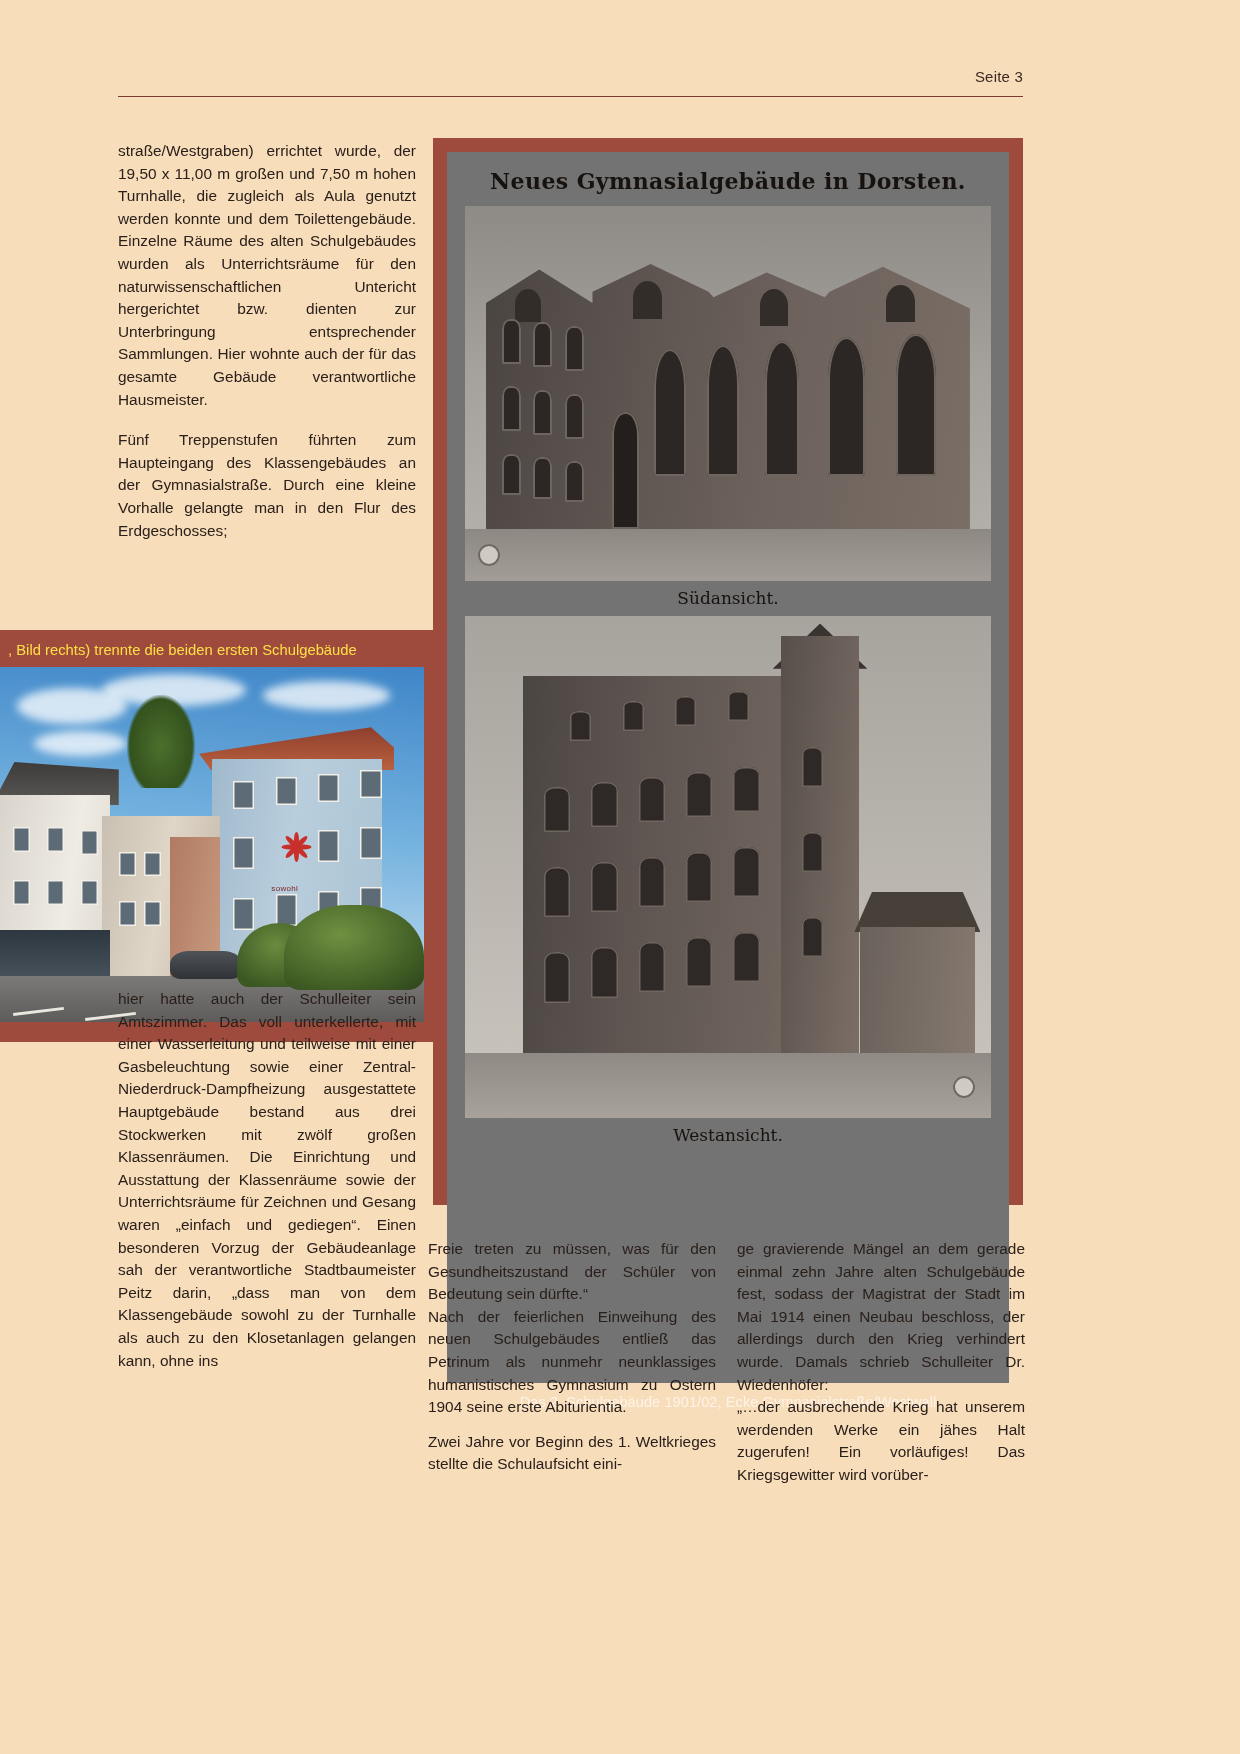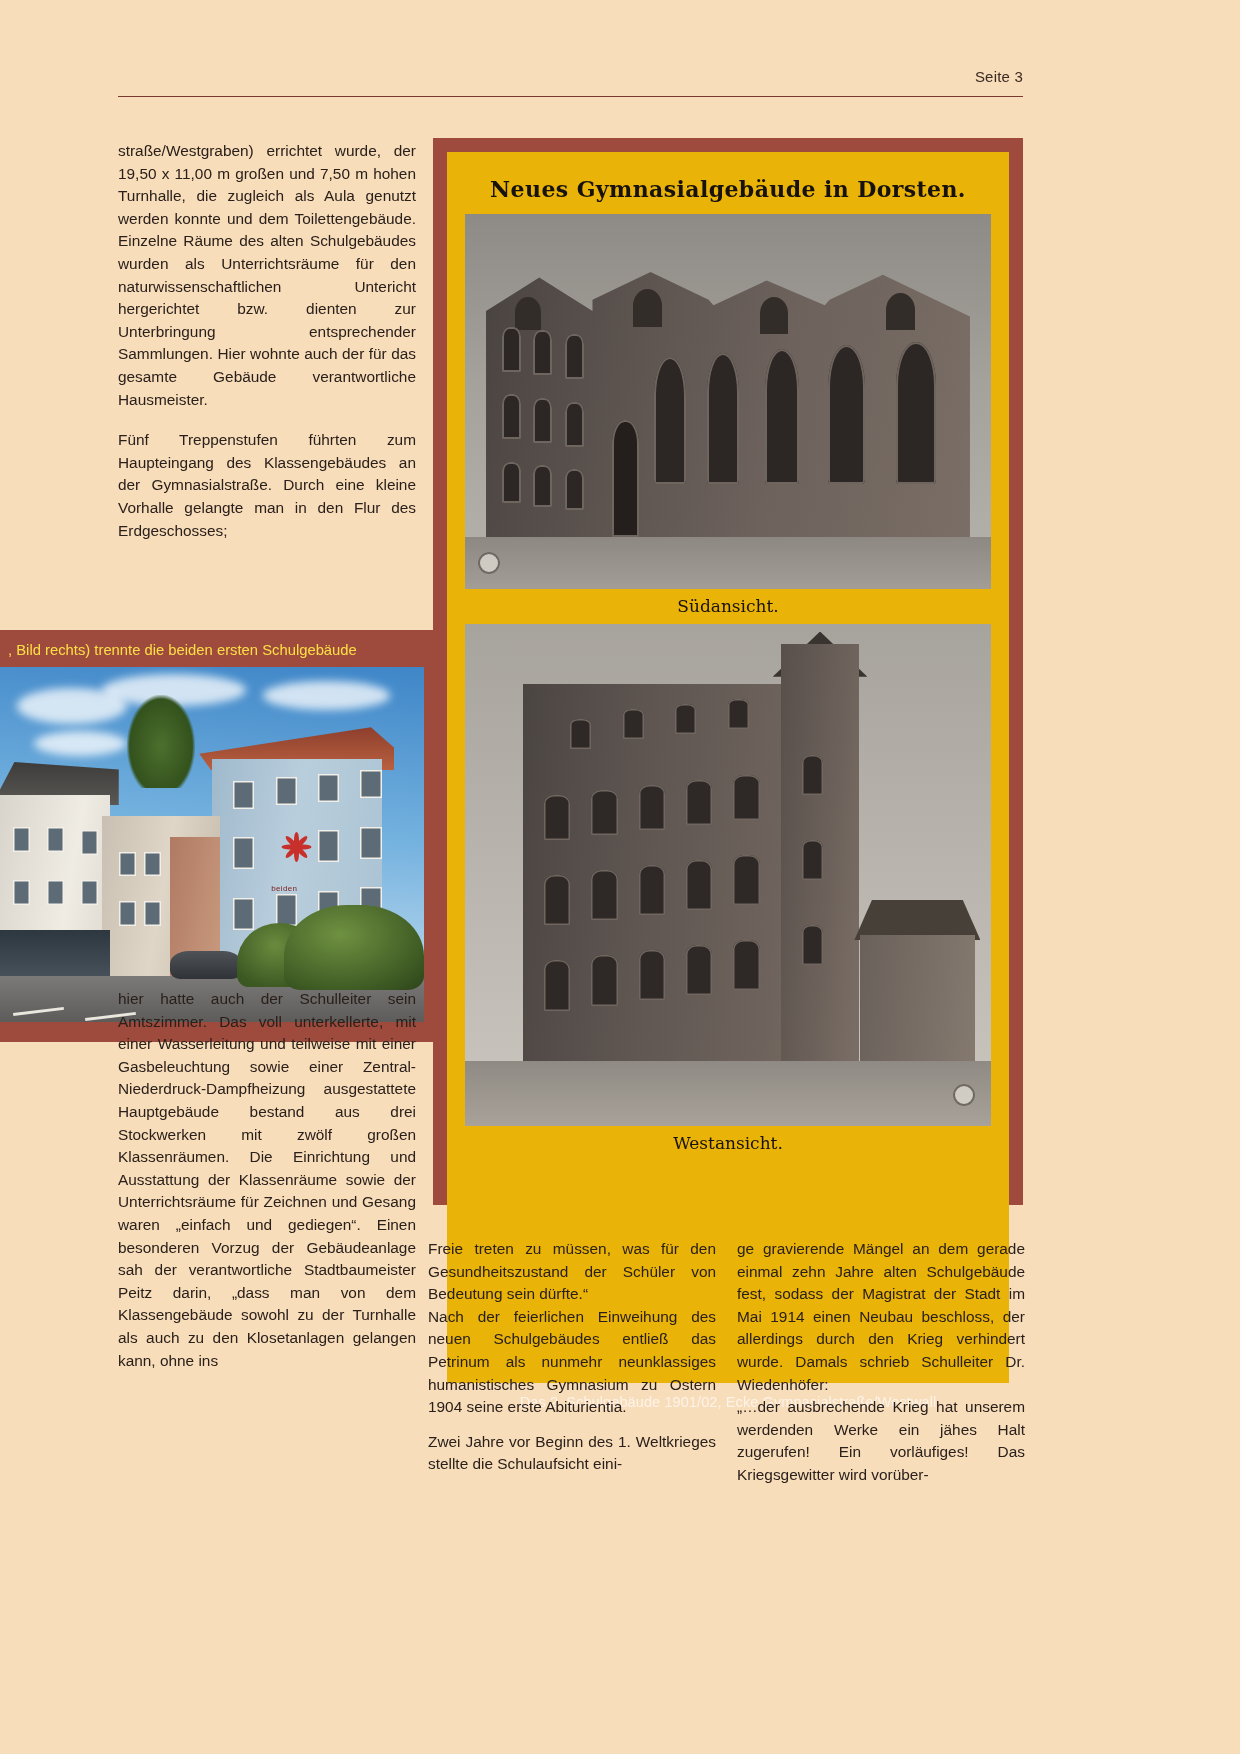--- a/index.html
+++ b/index.html
@@ -80,23 +80,23 @@
     top: 138px;
     width: 590px;
     height: 1067px;
     background: #9e4a3c;
     box-sizing: border-box;
     padding: 14px;
   }
   .figure-right .plate {
     width: 100%;
     height: 1231px;
-    background: #eab308;
+    background: #737373;
     box-sizing: border-box;
-    padding: 24px 18px 6px 18px;
+    padding: 16px 18px 6px 18px;
     position: relative;
   }
   .plate-title {
     text-align: center;
     font-family: "DejaVu Serif", serif;
     font-weight: bold;
     font-size: 22px;
     color: #18120f;
     letter-spacing: 0.4px;
     margin-bottom: 12px;
@@ -419,21 +419,21 @@
       <div class="caritas">
         <div class="flame" style="transform:rotate(0deg) translateY(-7px);"></div>
         <div class="flame" style="transform:rotate(45deg) translateY(-7px);"></div>
         <div class="flame" style="transform:rotate(90deg) translateY(-7px);"></div>
         <div class="flame" style="transform:rotate(135deg) translateY(-7px);"></div>
         <div class="flame" style="transform:rotate(180deg) translateY(-7px);"></div>
         <div class="flame" style="transform:rotate(225deg) translateY(-7px);"></div>
         <div class="flame" style="transform:rotate(270deg) translateY(-7px);"></div>
         <div class="flame" style="transform:rotate(315deg) translateY(-7px);"></div>
       </div>
-      <div class="caritas-label">beiden</div>
+      <div class="caritas-label">sowohl</div>
 
       <div class="pl-street"></div>
       <div class="pl-lane"></div>
       <div class="pl-lane" style="left:20%; bottom:1%;"></div>
       <div class="pl-car"></div>
       <div class="pl-hedge2"></div>
       <div class="pl-hedge"></div>
     </div>
   </div>
 

